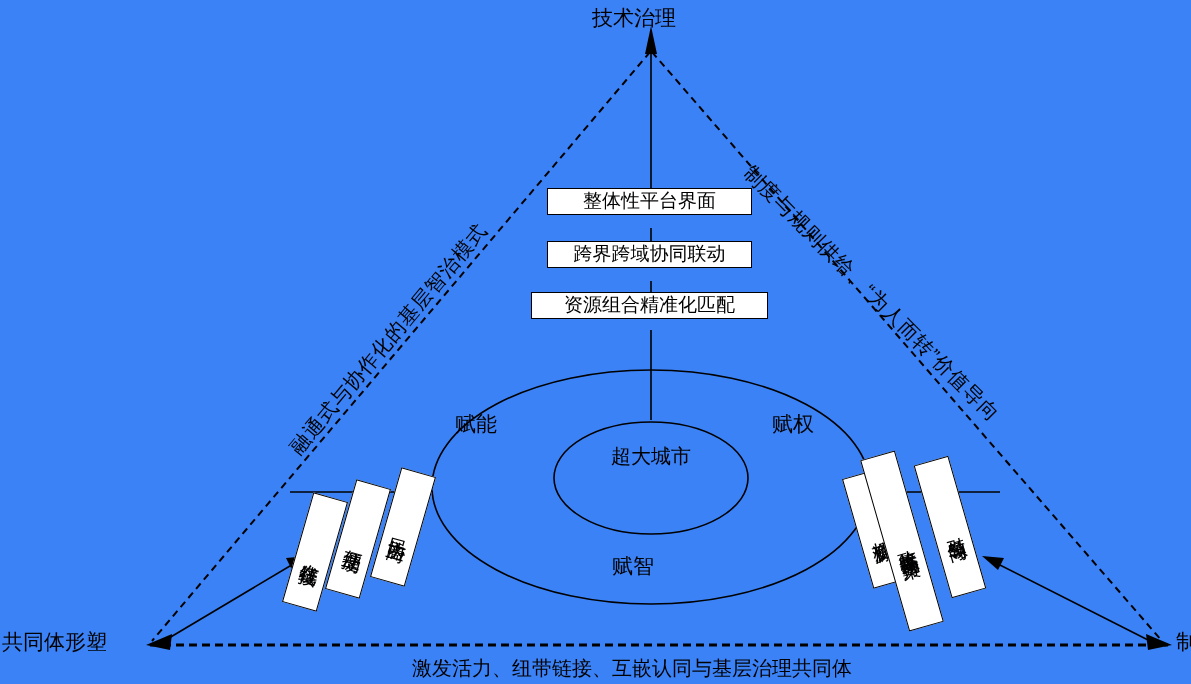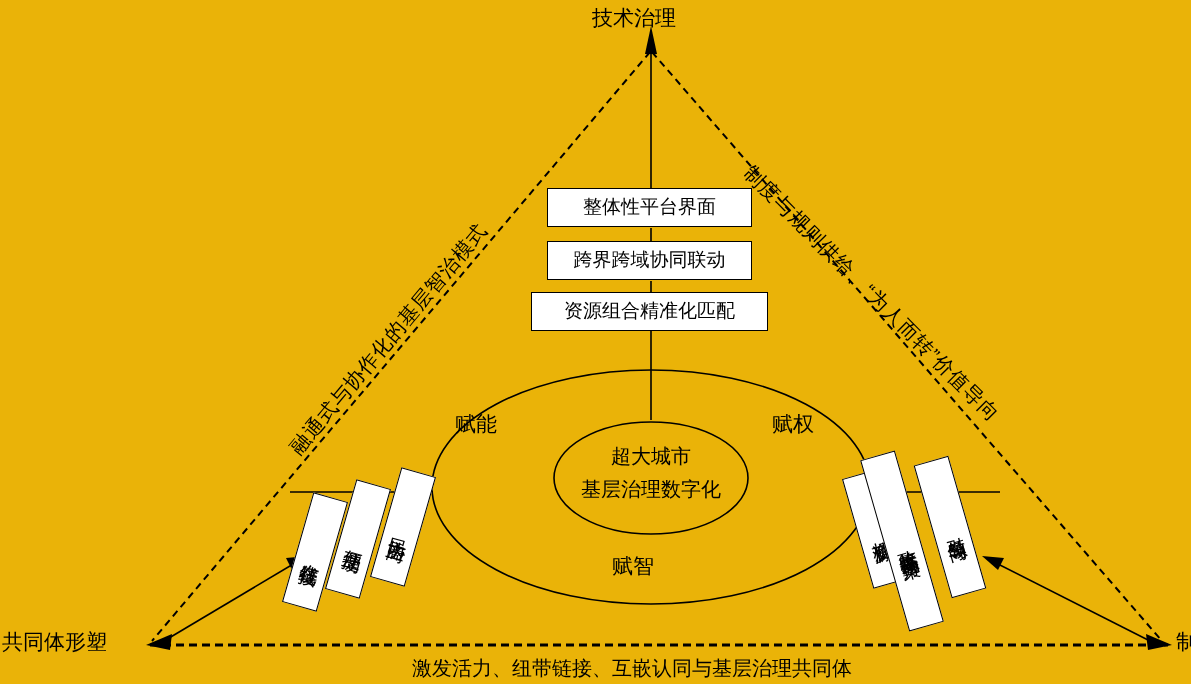--- a/index.html
+++ b/index.html
@@ -9,21 +9,21 @@
   }
   body {
     font-family: "Liberation Sans", sans-serif;
     color: #000000;
   }
   #canvas {
     position: relative;
     width: 1191px;
     height: 684px;
     overflow: hidden;
-    background: #eab308;
+    background: #3b82f6;
   }
   svg.layer {
     position: absolute;
     left: 0;
     top: 0;
     width: 1191px;
     height: 684px;
     pointer-events: none;
   }
   .lbl {
@@ -38,21 +38,21 @@
     border: 1.6px solid #000;
     background: #fff;
     font-size: 19px;
     line-height: 1.2;
     text-align: center;
     white-space: nowrap;
     box-sizing: border-box;
   }
   
   .topbox {
-    padding: 7px 14px;
+    padding: 1px 14px;
   }
   
   .vbox {
     writing-mode: vertical-rl;
     text-orientation: upright;
     letter-spacing: 1px;
     padding: 10px 6px;
     display: flex;
     align-items: center;
     justify-content: center;
@@ -126,21 +126,20 @@
 
   <div class="rot-left" style="left:284px; top:443px; transform: rotate(-50deg); font-size:20px; letter-spacing:1px;">融通式与协作化的基层智治模式</div>
 
   <div class="rot-left" style="left:757px; top:160px; transform: rotate(45deg); font-size:20px; letter-spacing:1px;">制度与规则供给、“为人而转”价值导向</div>
 
   <div class="boxlbl topbox" style="left:547px; top:188px; width:205px;">整体性平台界面</div>
   <div class="boxlbl topbox" style="left:547px; top:241px; width:205px;">跨界跨域协同联动</div>
   <div class="boxlbl topbox" style="left:531px; top:292px; width:237px;">资源组合精准化匹配</div>
 
   <div class="center-text" style="left:551px; top:442px; width:200px;">超大城市</div>
-  <div class="center-text" style="left:551px; top:475px; width:200px;">基层治理数字化</div>
 
   <div class="small-lbl" style="left:455px; top:410px;">赋能</div>
   <div class="small-lbl" style="left:772px; top:410px;">赋权</div>
   <div class="small-lbl" style="left:612px; top:552px;">赋智</div>
 
   <div class="boxlbl vbox" style="left:297px; top:495px; width:36px; height:114px; transform: rotate(16deg); transform-origin: 50% 50%;">在线链接</div>
   <div class="boxlbl vbox" style="left:340px; top:482px; width:36px; height:114px; transform: rotate(16deg); transform-origin: 50% 50%;">便捷互动</div>
   <div class="boxlbl vbox" style="left:385px; top:470px; width:36px; height:114px; transform: rotate(16deg); transform-origin: 50% 50%;">民主协商</div>
 
   <div class="boxlbl vbox" style="left:857px; top:472px; width:36px; height:114px; transform: rotate(-16deg); transform-origin: 50% 50%;">权威资源</div>

